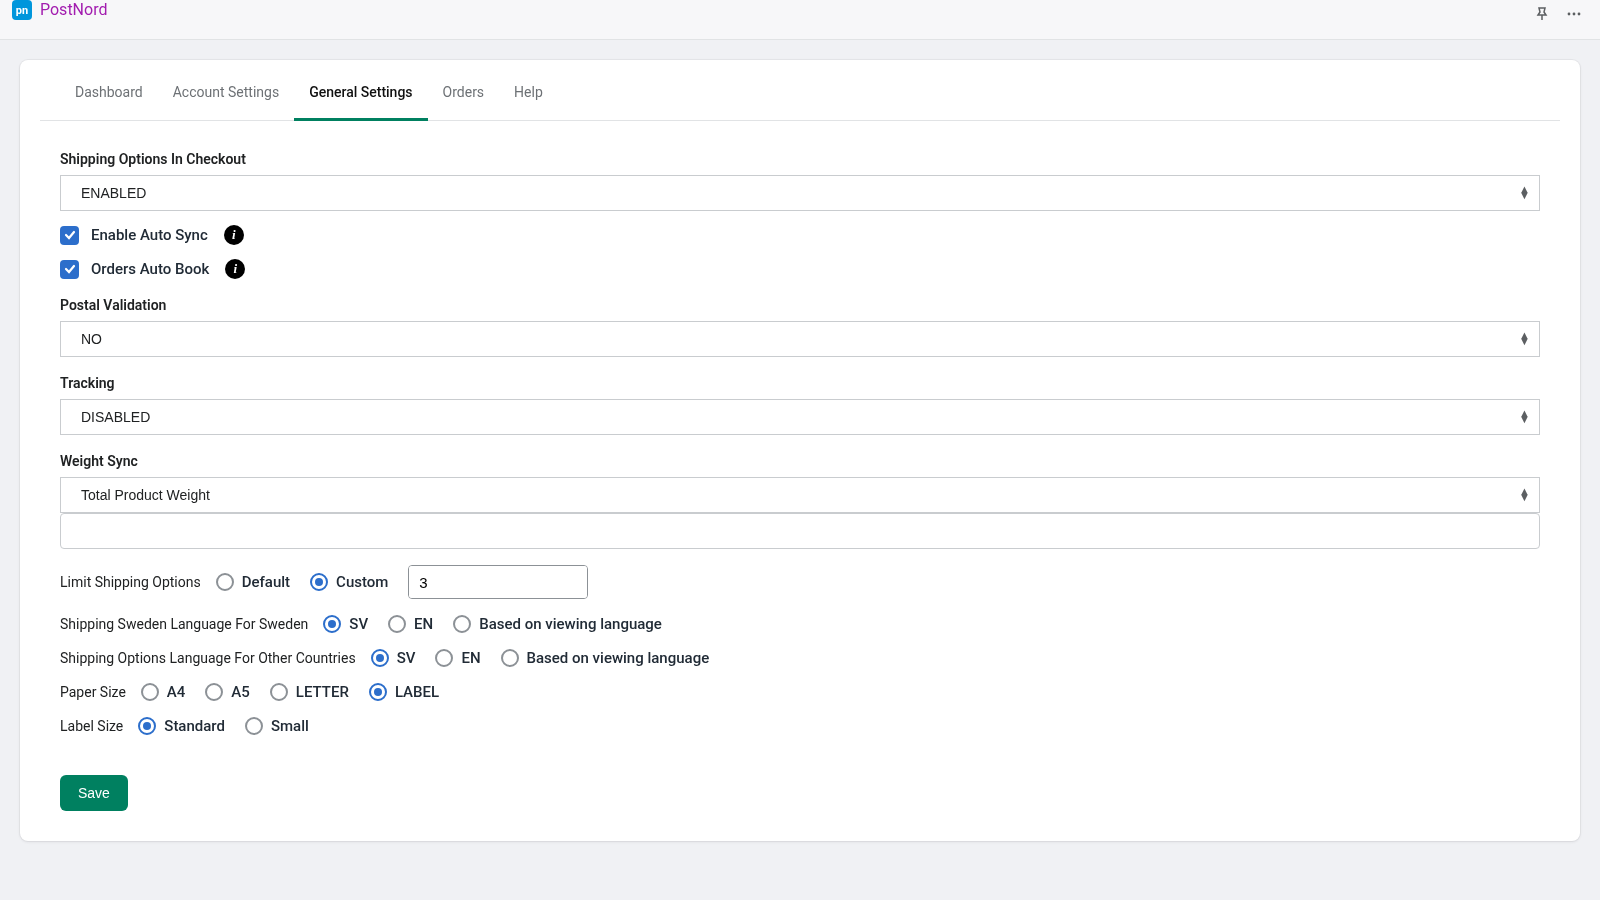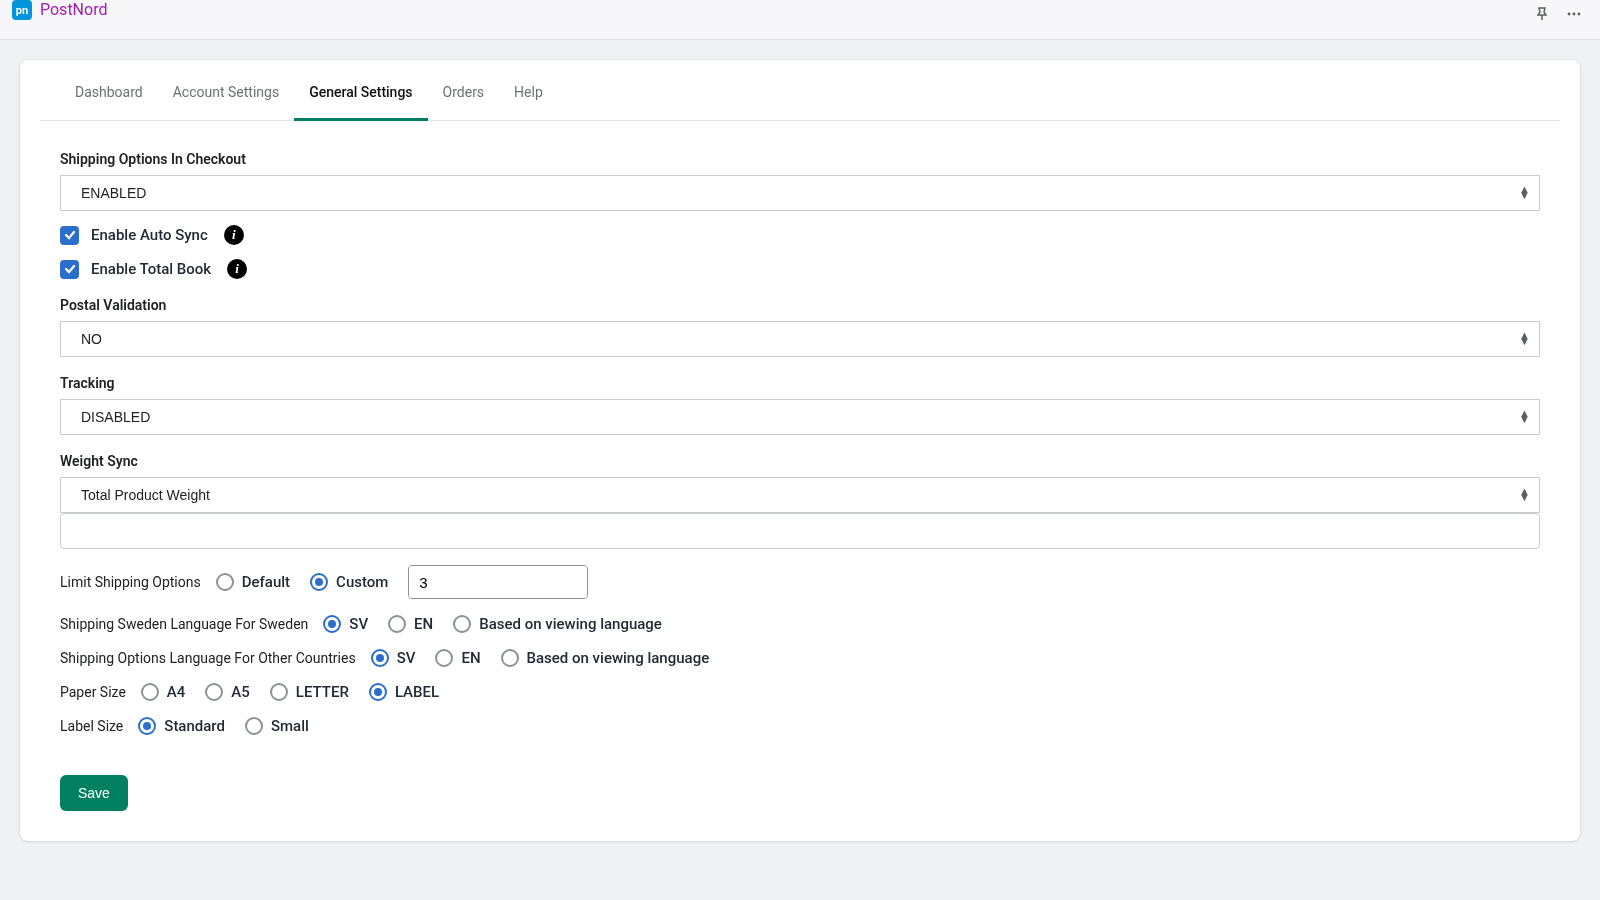--- a/index.html
+++ b/index.html
@@ -235,21 +235,21 @@
       <span class="check-label">Enable Auto Sync</span>
       <div class="info-icon">i</div>
     </div>
 
     <div class="check-row">
       <div class="checkbox">
         <svg width="12" height="12" viewBox="0 0 12 12" fill="none" stroke="currentColor" stroke-width="2.2" stroke-linecap="round">
             <path d="M2 6l3 3 5-6"></path>
           </svg>
       </div>
-      <span class="check-label">Enable Total Book</span>
+      <span class="check-label">Orders Auto Book</span>
       <div class="info-icon">i</div>
     </div>
 
     <div class="section-label">Postal Validation</div>
     <div class="select-wrapper">
       <select>
         <option>NO</option>
       </select>
       <div class="select-caret">
           <span>▲</span>

